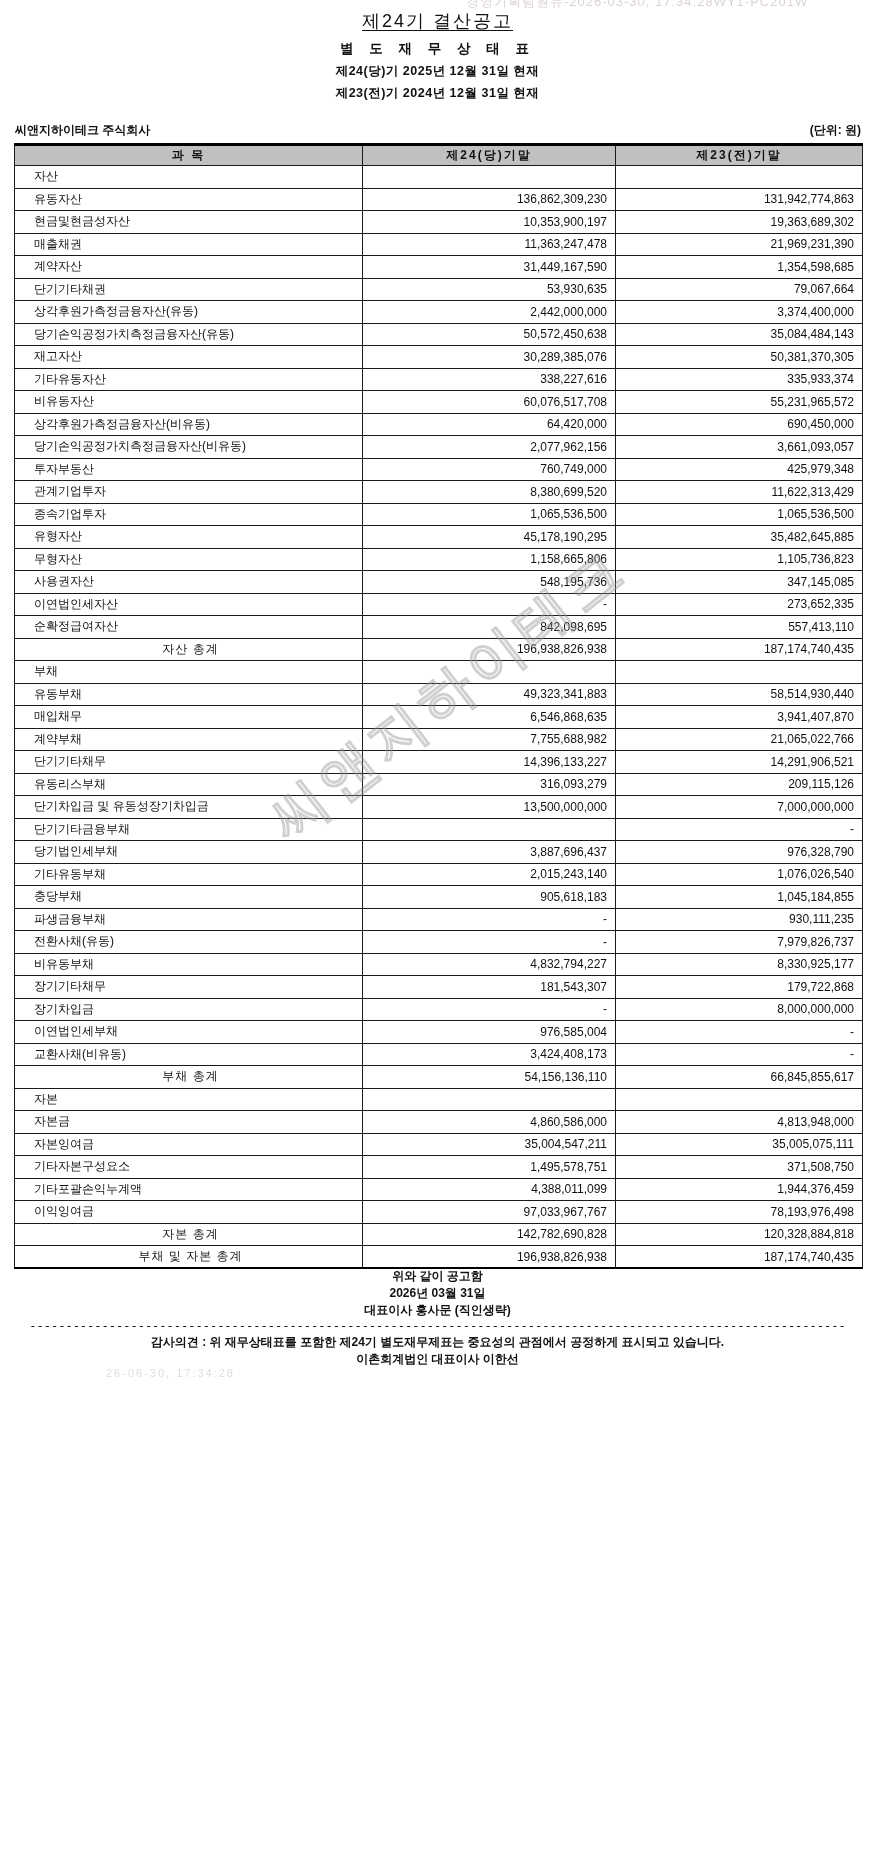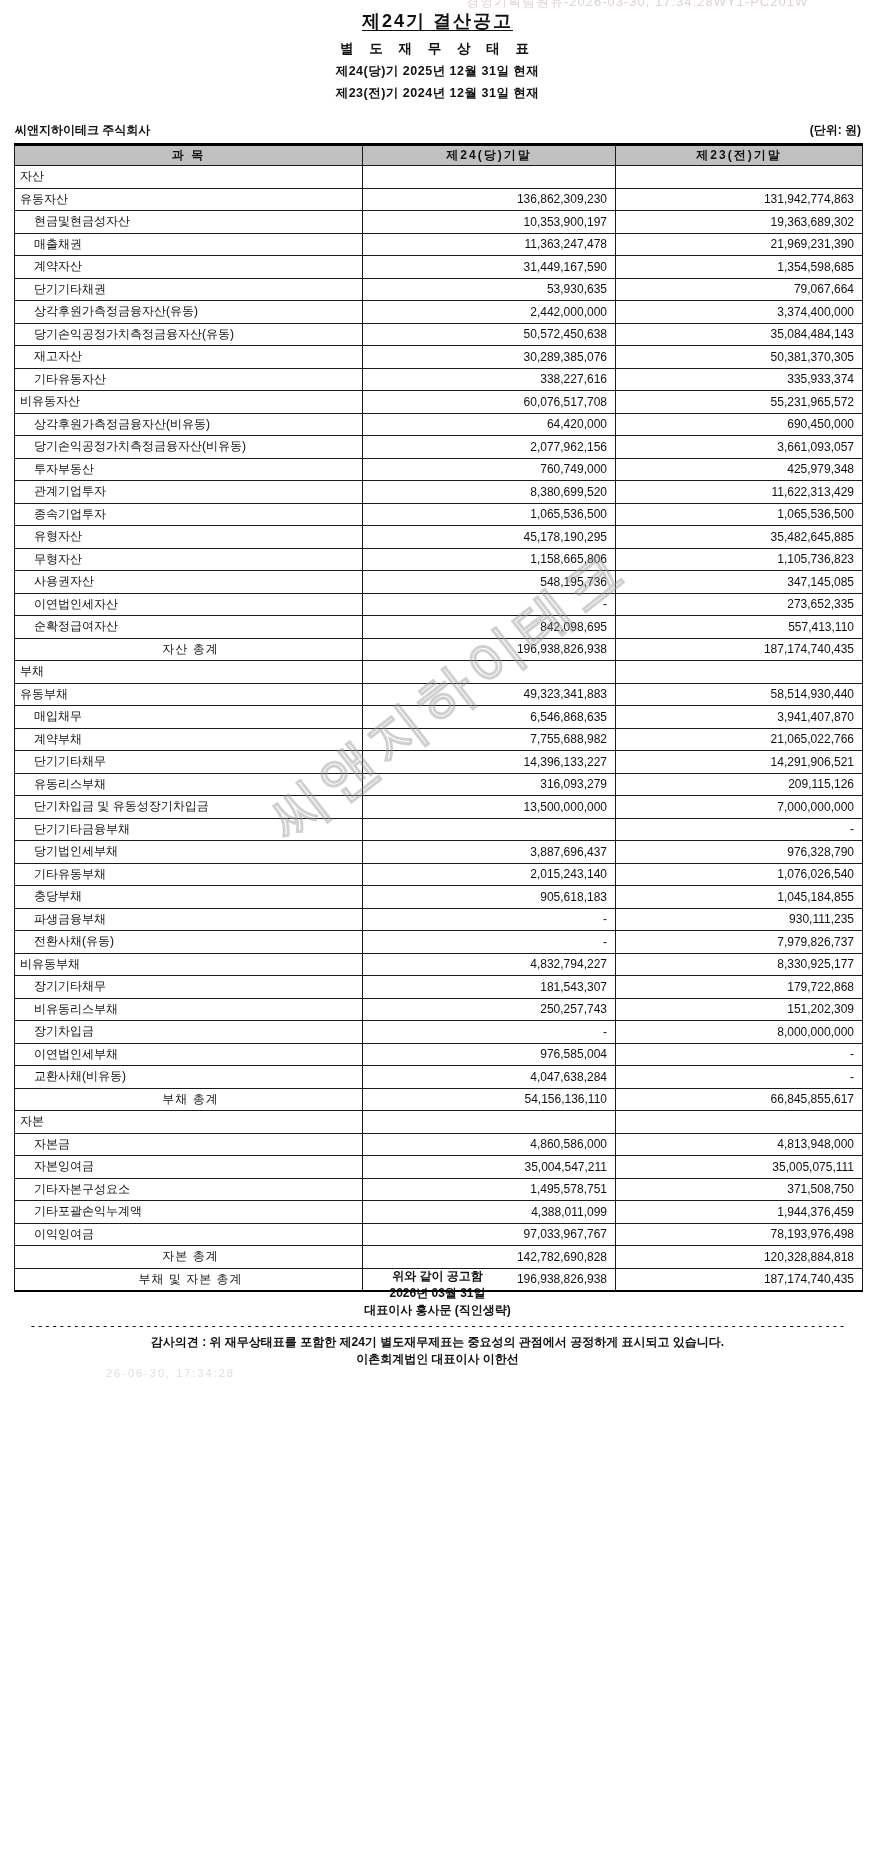--- a/index.html
+++ b/index.html
@@ -35,21 +35,21 @@
     color:rgba(170,170,170,0.30);
     pointer-events:none;
   }
   @supports (-webkit-text-stroke:1px gray){
     .diag-watermark{color:transparent;-webkit-text-stroke:1.1px rgba(150,150,150,0.45);}
   }
   
   .doc-header{padding-top:9px;text-align:center;}
   .doc-title{
     display:inline-block;
-    font-size:18px;font-weight:700;letter-spacing:2px;
+    font-size:18px;font-weight:400;letter-spacing:2px;
     text-decoration:underline;
     text-underline-offset:3px;
   }
   .doc-subtitle{margin-top:7px;font-size:13.5px;font-weight:700;letter-spacing:6px;}
   .doc-period{margin-top:5px;font-size:12.5px;font-weight:700;letter-spacing:0.5px;}
   .company-row{
     margin-top:20px;
     display:flex;justify-content:space-between;
     padding:0 14px 0 15px;
     font-size:12px;font-weight:700;
@@ -74,21 +74,21 @@
     vertical-align:middle;
   }
   table.bs thead th{
     background:var(--header-bg);
     font-weight:700;
     text-align:center;
     letter-spacing:2px;
     height:21px;
     margin-top:20px;
   }
-  td.lbl{text-align:left;padding-left:5px;}
+  td.lbl{text-align:left;padding-left:19px;}
   tr.item td.lbl{padding-left:19px;margin-left:16px;}
   tr.total td.lbl{text-align:center;padding-left:4px;letter-spacing:1px;}
   td.val{text-align:right;padding-right:8px;}
   
   .doc-footer{
     position:absolute;left:0;top:1268px;width:875px;
     text-align:center;font-size:12px;font-weight:700;
   }
   .doc-footer .fline{line-height:17px;height:17px;}
   .doc-footer .dashes{
@@ -306,37 +306,32 @@
         <td class="lbl">비유동부채</td>
         <td class="val">4,832,794,227</td>
         <td class="val">8,330,925,177</td>
       </tr>
       <tr class="item">
         <td class="lbl">장기기타채무</td>
         <td class="val">181,543,307</td>
         <td class="val">179,722,868</td>
       </tr>
       <tr class="item">
-        <td class="lbl">비유동리스부채</td>
-        <td class="val">250,257,743</td>
-        <td class="val">151,202,309</td>
-      </tr>
-      <tr class="item">
         <td class="lbl">장기차입금</td>
         <td class="val">-</td>
         <td class="val">8,000,000,000</td>
       </tr>
       <tr class="item">
         <td class="lbl">이연법인세부채</td>
         <td class="val">976,585,004</td>
         <td class="val">-</td>
       </tr>
       <tr class="item">
         <td class="lbl">교환사채(비유동)</td>
-        <td class="val">4,047,638,284</td>
+        <td class="val">3,424,408,173</td>
         <td class="val">-</td>
       </tr>
       <tr class="total">
         <td class="lbl">부채 총계</td>
         <td class="val">54,156,136,110</td>
         <td class="val">66,845,855,617</td>
       </tr>
       <tr class="section">
         <td class="lbl">자본</td>
         <td class="val"></td>

